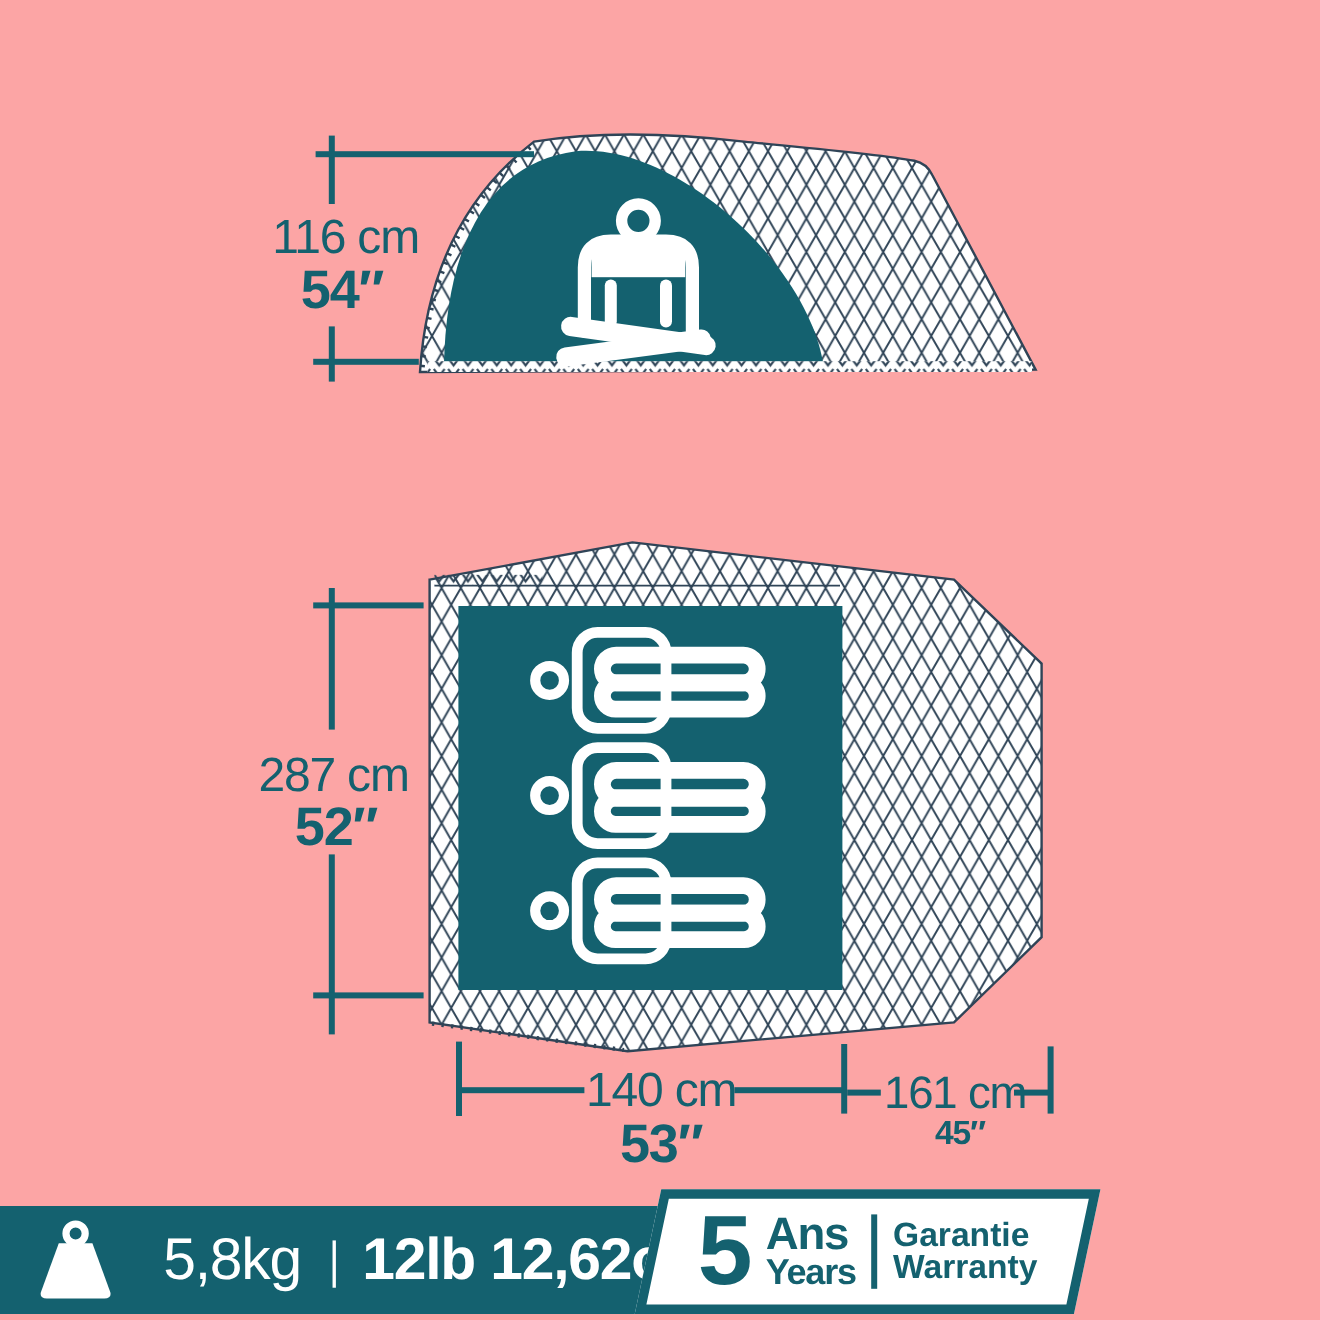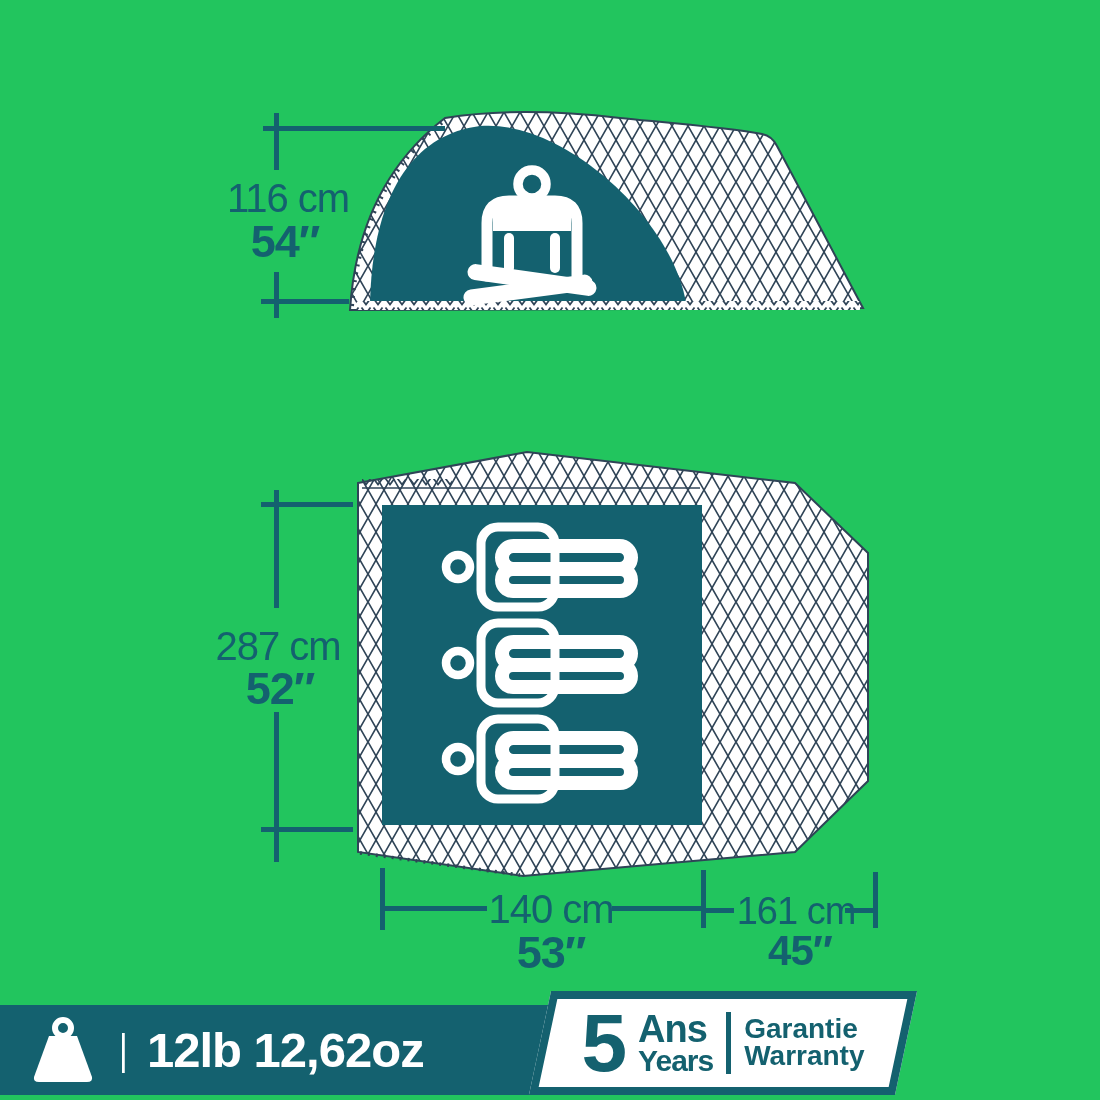--- a/index.html
+++ b/index.html
@@ -1,24 +1,24 @@
 <!DOCTYPE html>
 <html><head>
 <meta charset="utf-8">
 <style>
   html,body{margin:0;padding:0;background:#ffffff;}
-  #canvas{position:relative;width:1100px;height:1100px;background:#22c55e;overflow:hidden;
+  #canvas{position:relative;width:1100px;height:1100px;background:#fca5a5;overflow:hidden;
           font-family:"Liberation Sans","DejaVu Sans",sans-serif;}
   .abs{position:absolute;}
   .dim{background:#14616F;}
   .dim-label{color:#14616F;text-align:center;line-height:1;letter-spacing:-1px;white-space:nowrap;}
   .cm{font-size:40px;font-weight:400;}
   .inch{font-size:45px;font-weight:700;}
   .cm.small{font-size:38px;}
-  .inch.small{font-size:42px;text-align:center;}
+  .inch.small{font-size:28px;text-align:center;}
 
   
   #footer-bar{left:0;top:1005px;width:600px;height:90px;background:#14616F;
               display:flex;align-items:center;padding-left:30px;box-sizing:border-box;}
   .kg{color:#fff;font-size:49px;font-weight:400;letter-spacing:-1px;margin-left:40px;}
   .sep{color:#fff;font-size:42px;font-weight:400;margin:0 18px 0 22px;transform:scaleX(.8);}
   .lb{color:#fff;font-size:49px;font-weight:700;letter-spacing:-1px;}
 
   
   #warranty-badge{left:540px;top:991px;width:366px;height:104px;background:#fff;
@@ -128,20 +128,21 @@
     <div class="abs dim" style="left:845px;top:908px;width:30px;height:5px;"></div>
     <div class="abs dim" style="left:873px;top:872px;width:5px;height:56px;"></div>
     <div class="abs dim-label inch small" style="left:720px;top:930px;width:160px;">45″</div>
   </div>
 
   <div id="footer-bar" class="abs">
     <svg width="66" height="70" viewBox="0 0 66 70">
       <circle cx="33" cy="13" r="8" fill="none" stroke="#ffffff" stroke-width="6"></circle>
       <path d="M19 21 L47 21 L62 62 Q63 67 57 67 L9 67 Q3 67 4 62 Z" fill="#ffffff"></path>
     </svg>
+    <span class="kg">5,8kg</span>
     <span class="sep">|</span>
     <span class="lb">12lb 12,62oz</span>
   </div>
 
   <div id="warranty-badge" class="abs">
     <div id="warranty-inner">
       <span class="w-num">5</span>
       <span class="w-col">
         <span class="w-ans">Ans</span>
         <span class="w-years">Years</span>

